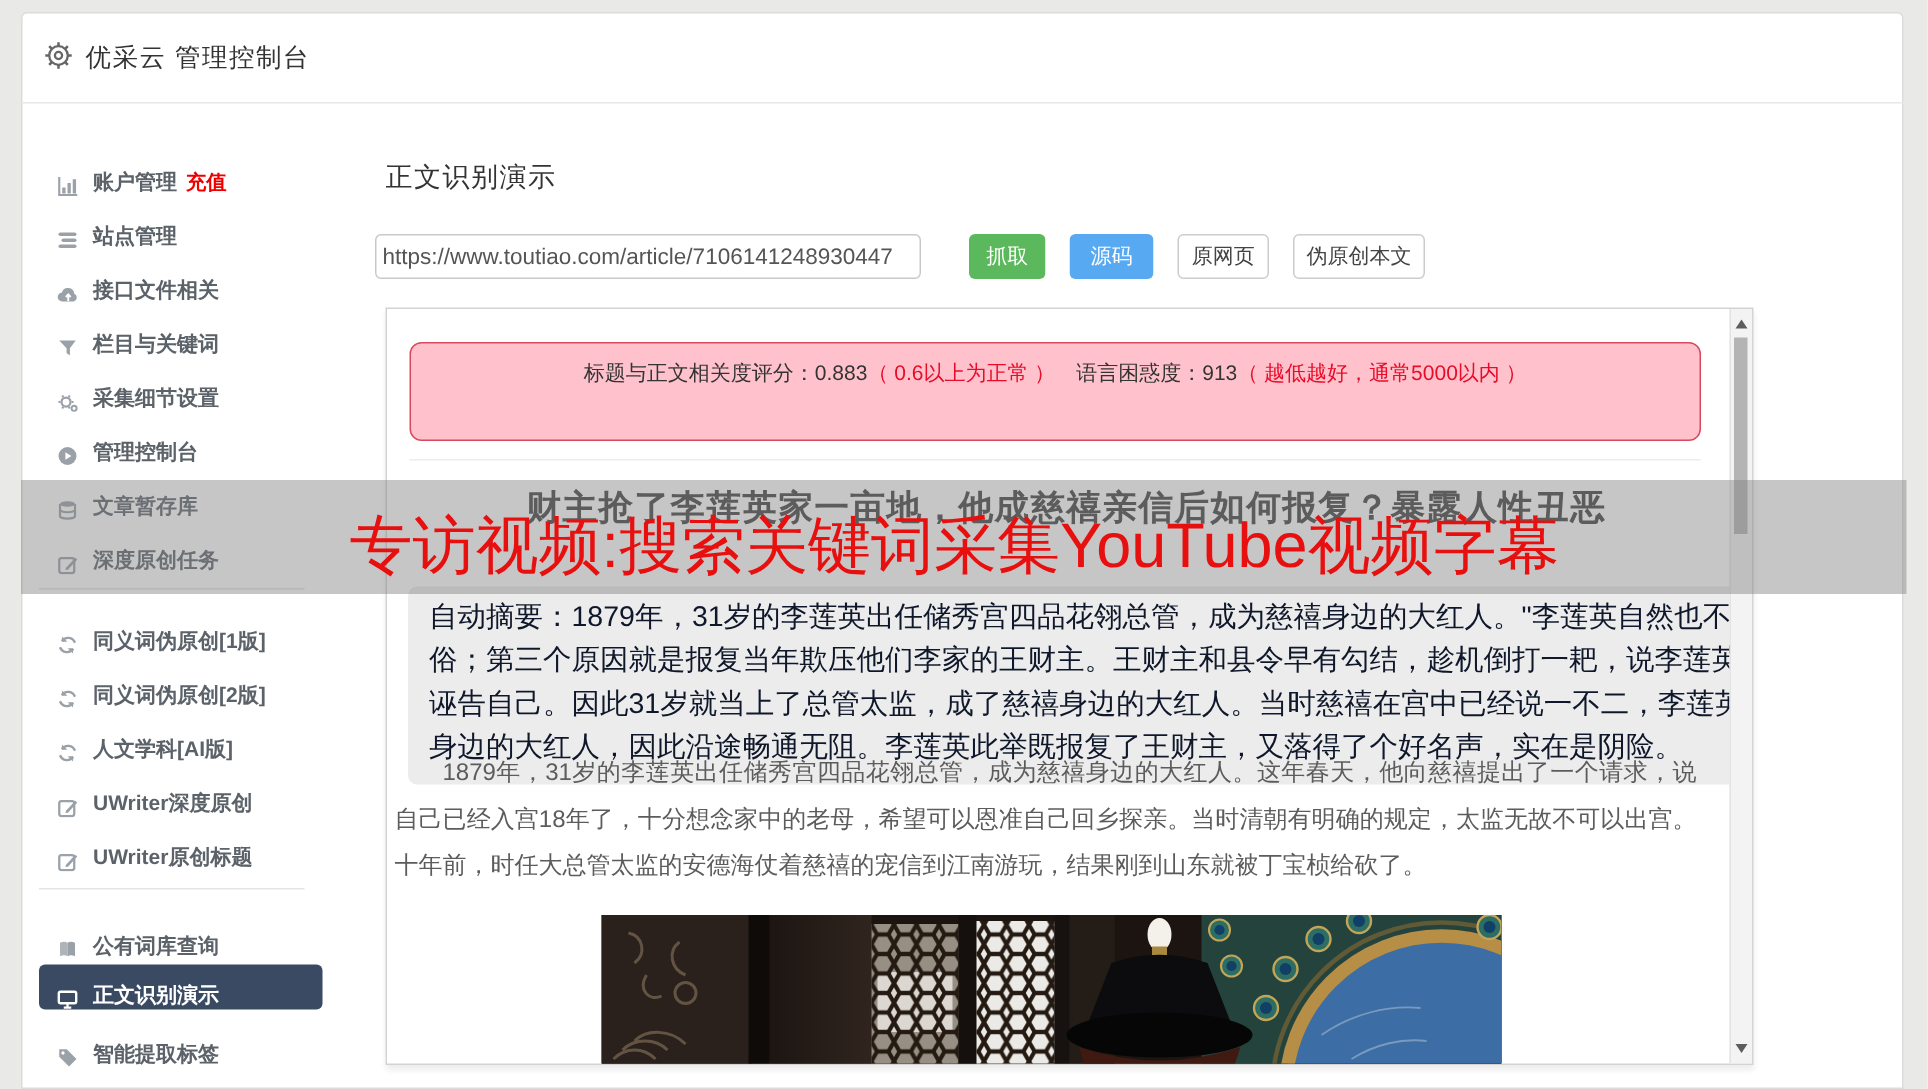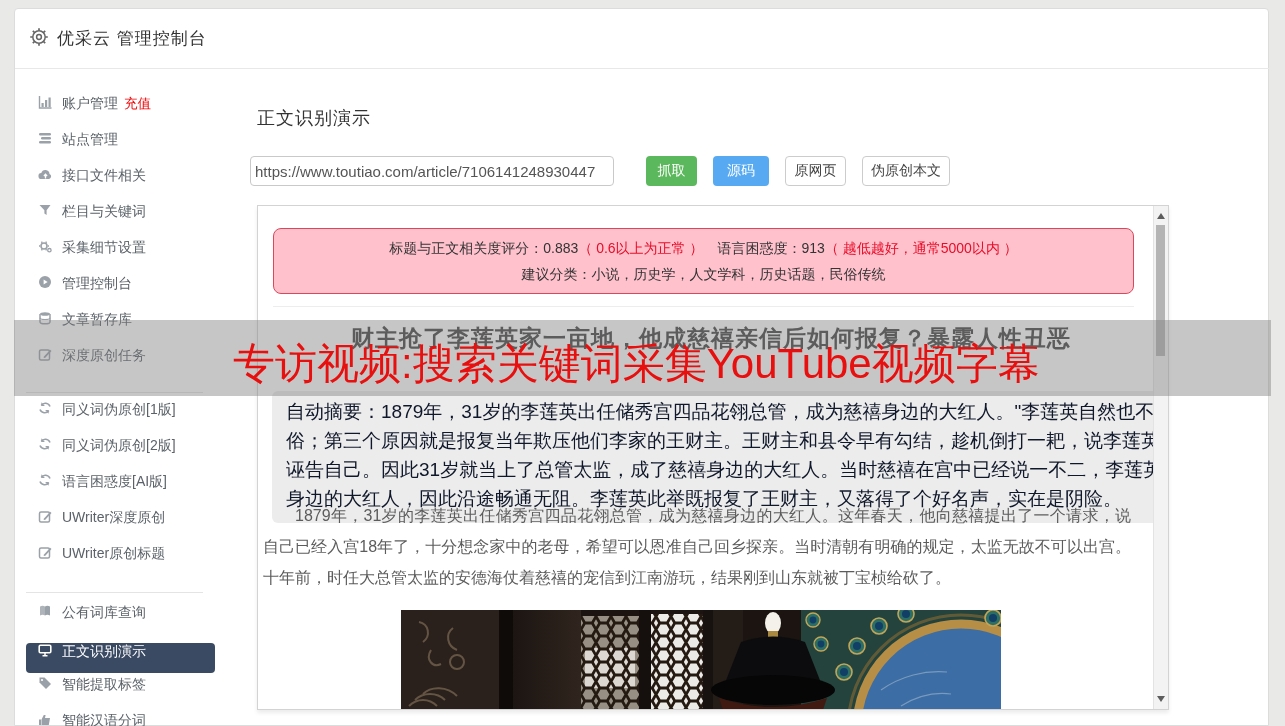--- a/index.html
+++ b/index.html
@@ -7,22 +7,22 @@
         font-family:"Liberation Sans","DejaVu Sans",sans-serif;}
   .card{position:absolute;left:14px;top:8px;width:1255px;height:718px;background:#fff;
         border:1px solid #dcdcdc;border-radius:4px 4px 0 0;box-sizing:border-box;z-index:0;}
   .header-bar{position:absolute;left:15px;top:8px;width:1255px;height:60px;z-index:2;}
   .header-title{position:absolute;left:42px;top:19px;font-size:17px;color:#333;letter-spacing:1px;}
   .gear-wrap{position:absolute;left:14px;top:19px;width:20px;height:20px;color:#666;}
   .header-divider{position:absolute;left:15px;top:68px;width:1254px;height:1px;background:#e8e8e8;z-index:2;}
 
   
   .sidebar{position:absolute;left:26px;top:95px;width:189px;z-index:2;}
-  .sb-item{display:flex;align-items:flex-start;height:36px;padding-left:12px;color:#5b6269;
-           font-size:14px;cursor:pointer;box-sizing:border-box;}
+  .sb-item{display:flex;align-items:flex-end;height:36px;padding-left:12px;color:#5b6269;
+           font-size:14px;cursor:pointer;box-sizing:border-box;font-weight:bold;}
   .sb-item .sb-icon{width:14px;height:14px;margin-right:10px;color:#9aa1a8;display:inline-flex;flex:0 0 14px;}
   .sb-item.active{background:#3a4a63;border-radius:4px;height:30px;margin:3px 0;color:#fff;}
   .sb-item.active .sb-icon{color:#fff;}
   .sb-badge{color:#ef0000;margin-left:6px;font-size:13.5px;}
   .sb-divider{height:1px;background:#e4e4e4;margin:9px 12px 8px 0;}
   .sb-divider.g2{margin:11px 12px 11px 0;}
 
   
   .page-title{position:absolute;left:257px;top:106px;font-size:18px;color:#333;letter-spacing:1px;z-index:2;}
   .url-input{position:absolute;left:250px;top:156px;width:364px;height:30px;box-sizing:border-box;
@@ -194,21 +194,21 @@
       </div>
       <div class="sb-item">
         <span class="sb-icon">
           <svg viewBox="0 0 14 14" width="14" height="14">
             <path d="M12 5.5A5 5 0 0 0 3.2 4.4" fill="none" stroke="currentColor" stroke-width="1.6"></path>
             <path d="M3.3 1.3v3.6h3.6z" fill="currentColor"></path>
             <path d="M2 8.5a5 5 0 0 0 8.8 1.1" fill="none" stroke="currentColor" stroke-width="1.6"></path>
             <path d="M10.7 12.7V9.1H7.1z" fill="currentColor"></path>
           </svg>
         </span>
-        <span class="sb-label">语言困惑度[AI版]</span>
+        <span class="sb-label">人文学科[AI版]</span>
       </div>
       <div class="sb-item">
         <span class="sb-icon">
           <svg viewBox="0 0 14 14" width="14" height="14">
             <rect x="1.5" y="3" width="10" height="10" rx="1.5" fill="none" stroke="currentColor" stroke-width="1.5"></rect>
             <path d="M6 9.5 12.2 2.8l1.3 1.2L7.3 10.8 5.6 11z" fill="currentColor"></path>
           </svg>
         </span>
         <span class="sb-label">UWriter深度原创</span>
       </div>
@@ -265,21 +265,20 @@
   <button class="btn btn-green">抓取</button>
   <button class="btn btn-blue">源码</button>
   <button class="btn btn-plain1">原网页</button>
   <button class="btn btn-plain2">伪原创本文</button>
 
   <div class="panel">
     <div class="alert">
       <div>
         <span>标题与正文相关度评分：0.883</span><span class="red">（ 0.6以上为正常 ）</span><span class="seg2">语言困惑度：913</span><span class="red">（ 越低越好，通常5000以内 ）</span>
       </div>
-      <div>建议分类：小说，历史学，人文学科，历史话题，民俗传统</div>
     </div>
     <div class="panel-hr"></div>
     <div class="article-title">财主抢了李莲英家一亩地，他成慈禧亲信后如何报复？暴露人性丑恶</div>
     <div class="summary">自动摘要：1879年，31岁的李莲英出任储秀宫四品花翎总管，成为慈禧身边的大红人。"李莲英自然也不能免俗；第三个原因就是报复当年欺压他们李家的王财主。王财主和县令早有勾结，趁机倒打一耙，说李莲英的父亲诬告自己。因此31岁就当上了总管太监，成了慈禧身边的大红人。当时慈禧在宫中已经说一不二，李莲英又是她身边的大红人，因此沿途畅通无阻。李莲英此举既报复了王财主，又落得了个好名声，实在是阴险。</div>
     <div class="article-p">1879年，31岁的李莲英出任储秀宫四品花翎总管，成为慈禧身边的大红人。这年春天，他向慈禧提出了一个请求，说自己已经入宫18年了，十分想念家中的老母，希望可以恩准自己回乡探亲。当时清朝有明确的规定，太监无故不可以出宫。十年前，时任大总管太监的安德海仗着慈禧的宠信到江南游玩，结果刚到山东就被丁宝桢给砍了。</div>
 
     <div class="photo">
       <svg viewBox="0 0 600 100" width="600" height="100" preserveAspectRatio="none">
         <defs>
           <pattern id="hex" width="15" height="13" patternUnits="userSpaceOnUse">

